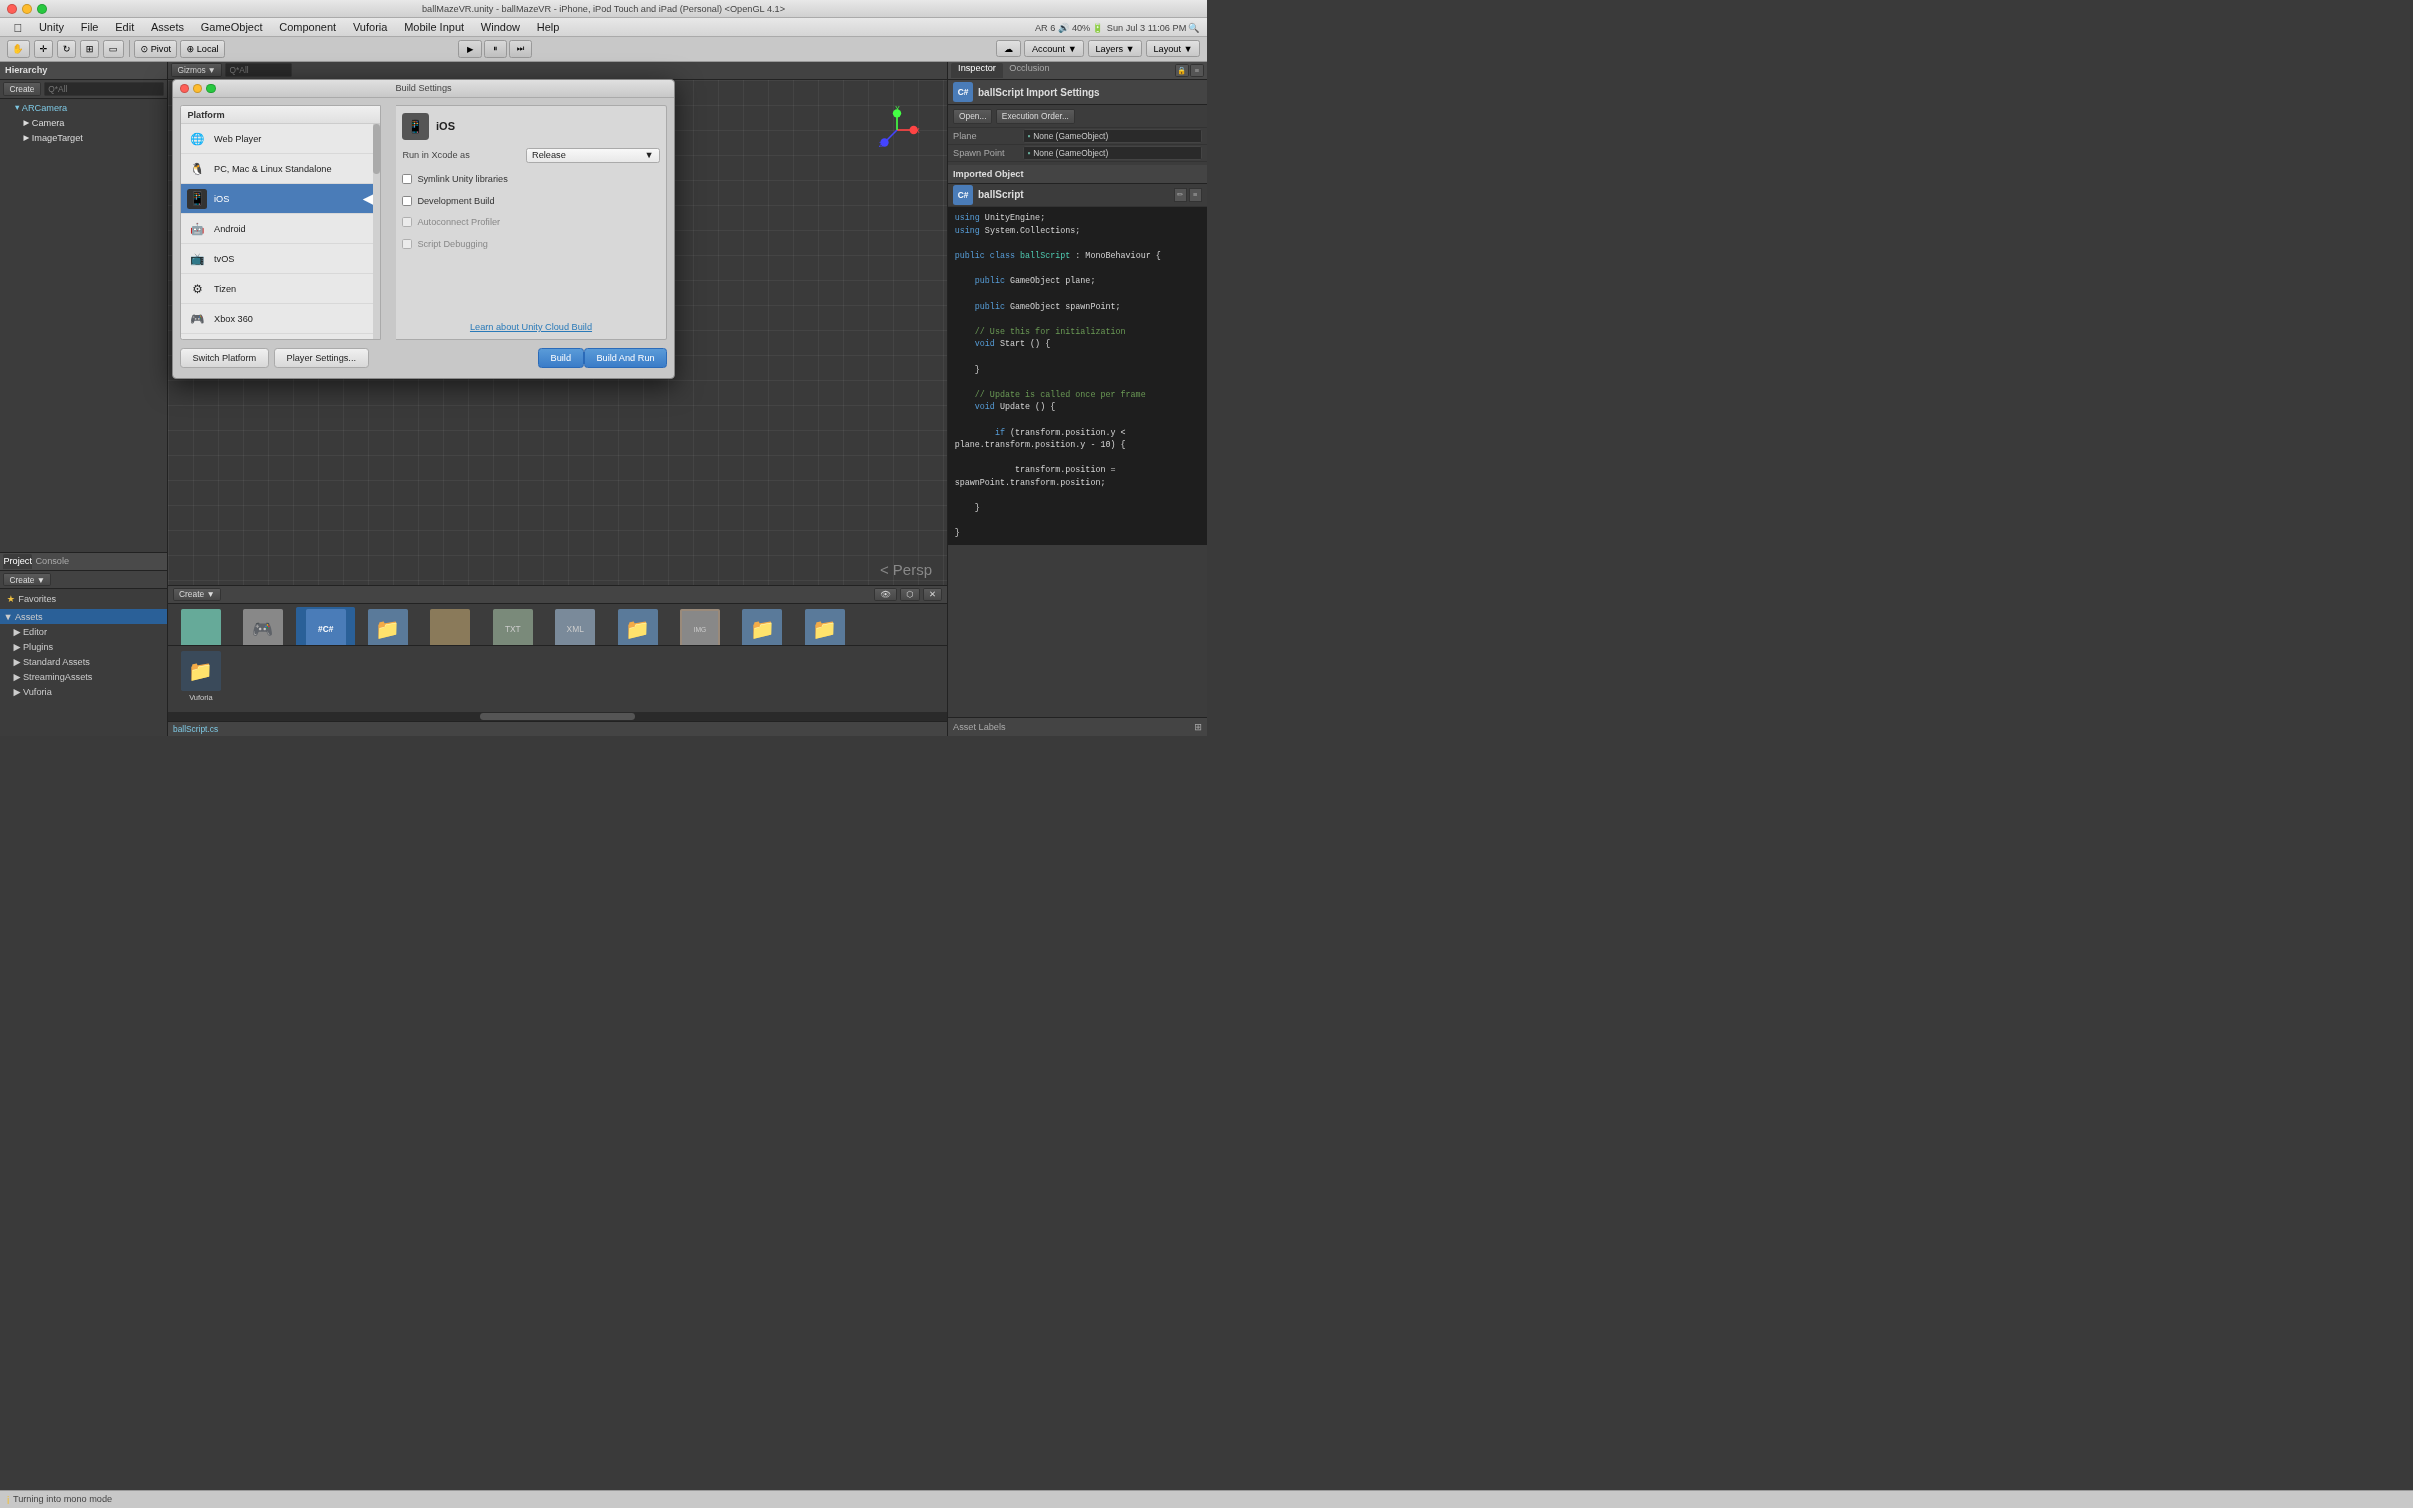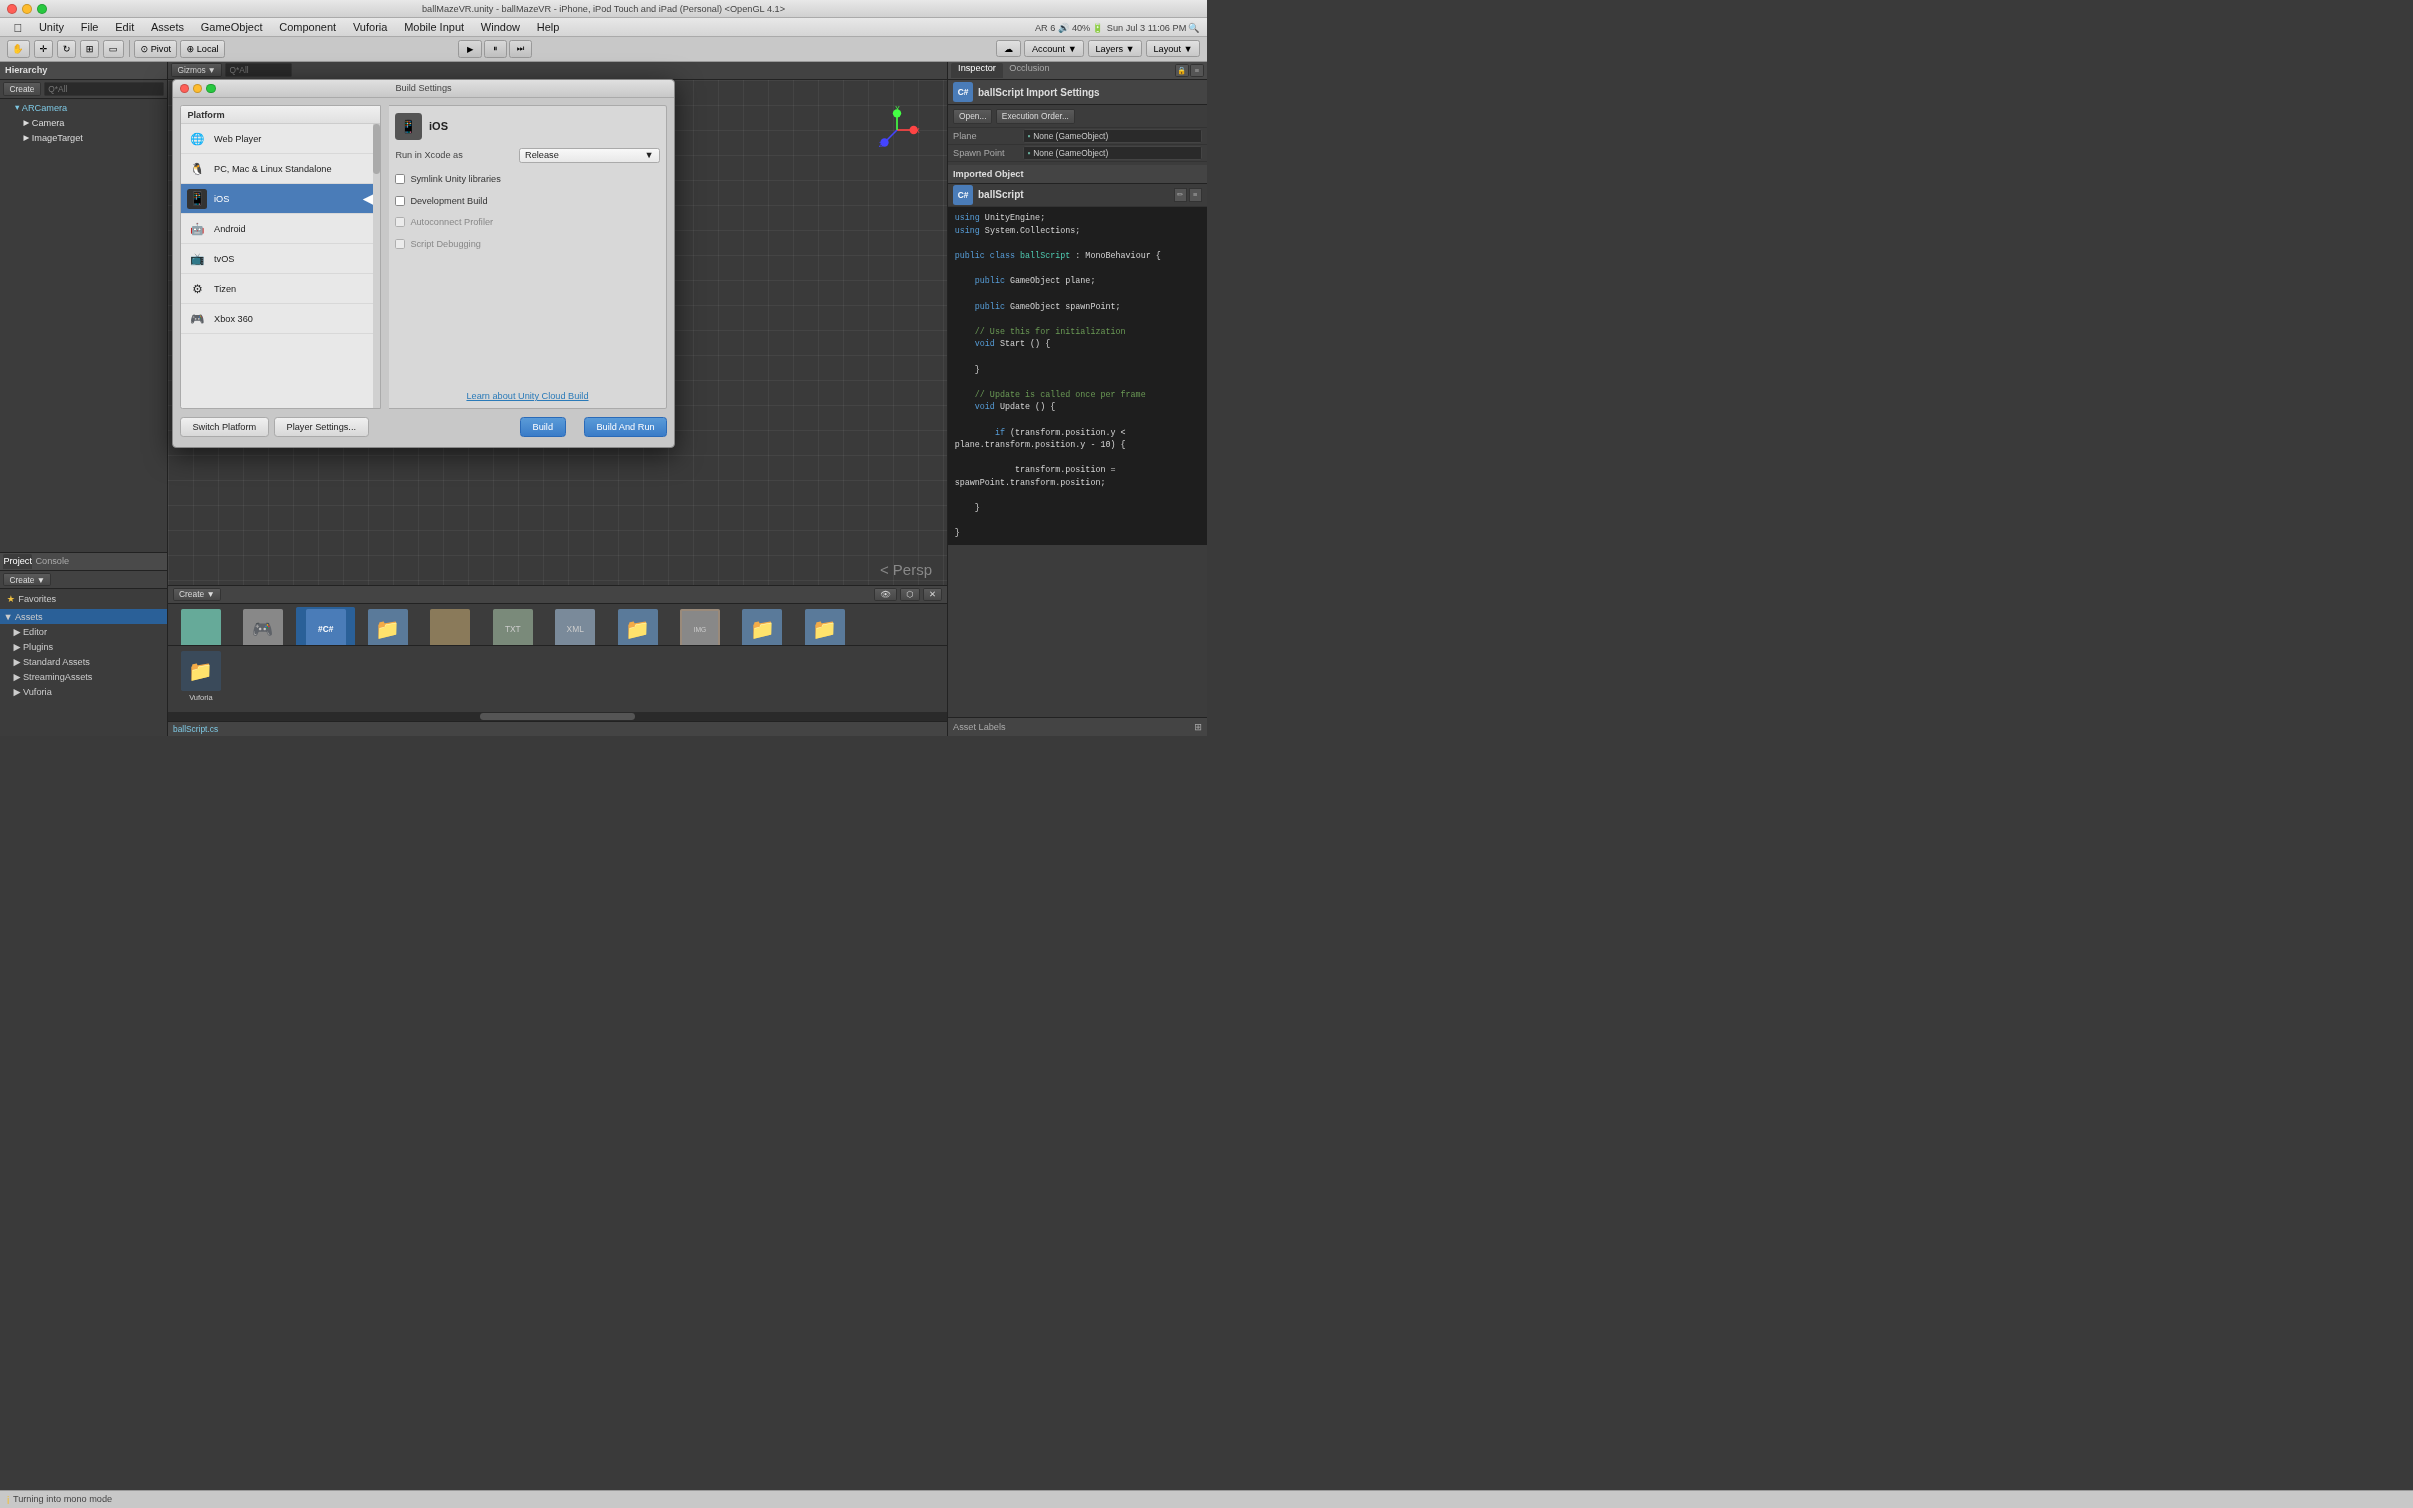--- a/index.html
+++ b/index.html
@@ -587,22 +587,22 @@
       background: linear-gradient(to bottom, #f0f0f0, #d8d8d8);
       border: 0.8px solid #aaa;
       border-radius: 2.5px;
       font-size: 9.2px;
       cursor: pointer;
     }
 
     
     .platform-section {
       display: flex;
-      gap: 8px;
-      height: 304px;
+      gap: 15px;
+      height: 235px;
     }
     .platform-list {
       width: 201px;
       background: #e8e8e8;
       border: 0.8px solid #aaa;
       border-radius: 2.5px 0 0 2.5px;
       overflow: hidden;
       position: relative;
     }
     .platform-list-header {
@@ -1207,21 +1207,21 @@
             <span class="settings-checkbox-label disabled-label">Script Debugging</span>
           </div>
           <div style="flex:1;"></div>
           <div class="cloud-build-link">Learn about Unity Cloud Build</div>
         </div>
       </div>
 
       <div class="dialog-footer">
         <button class="dialog-btn">Switch Platform</button>
         <button class="dialog-btn">Player Settings...</button>
-        <div class="dialog-btn-right" style="display:flex;gap:18px;">
+        <div class="dialog-btn-right" style="display:flex;gap:0;">
           <button class="dialog-btn dialog-btn-primary">Build</button>
           <button class="dialog-btn dialog-btn-primary">Build And Run</button>
         </div>
       </div>
 
     </div>
   </div>
 
 </div>
 

